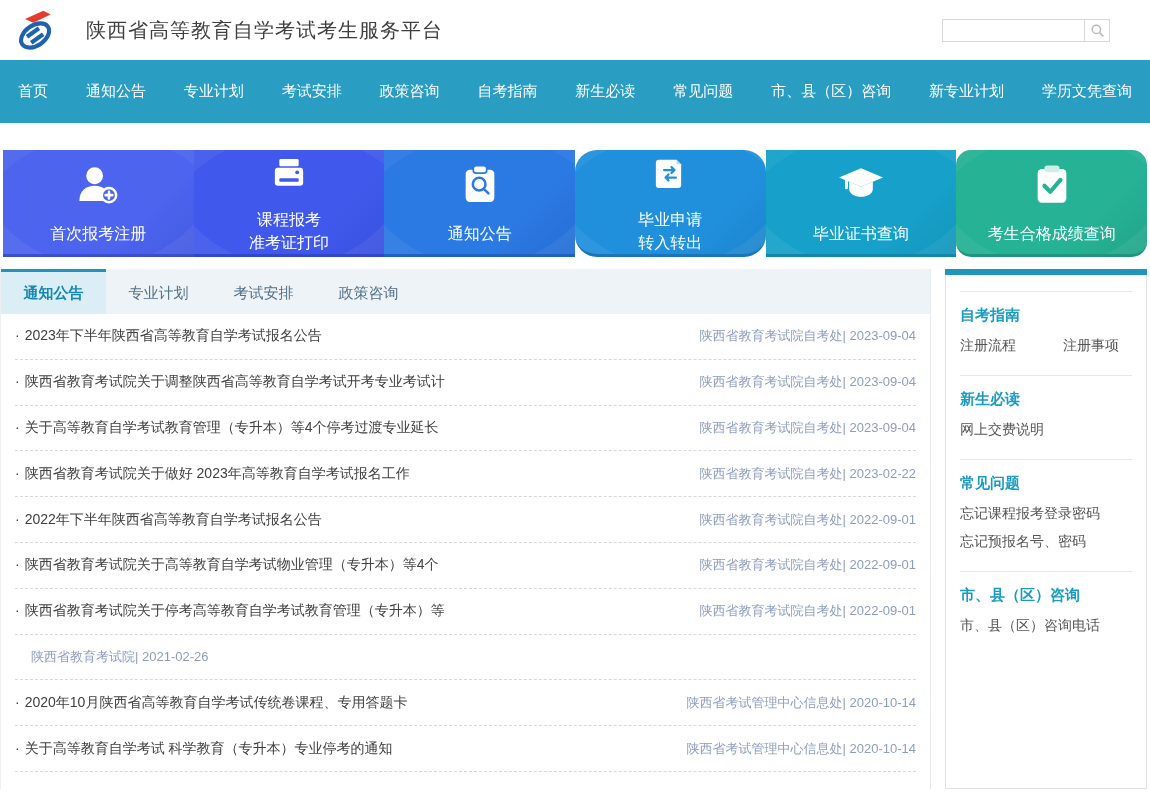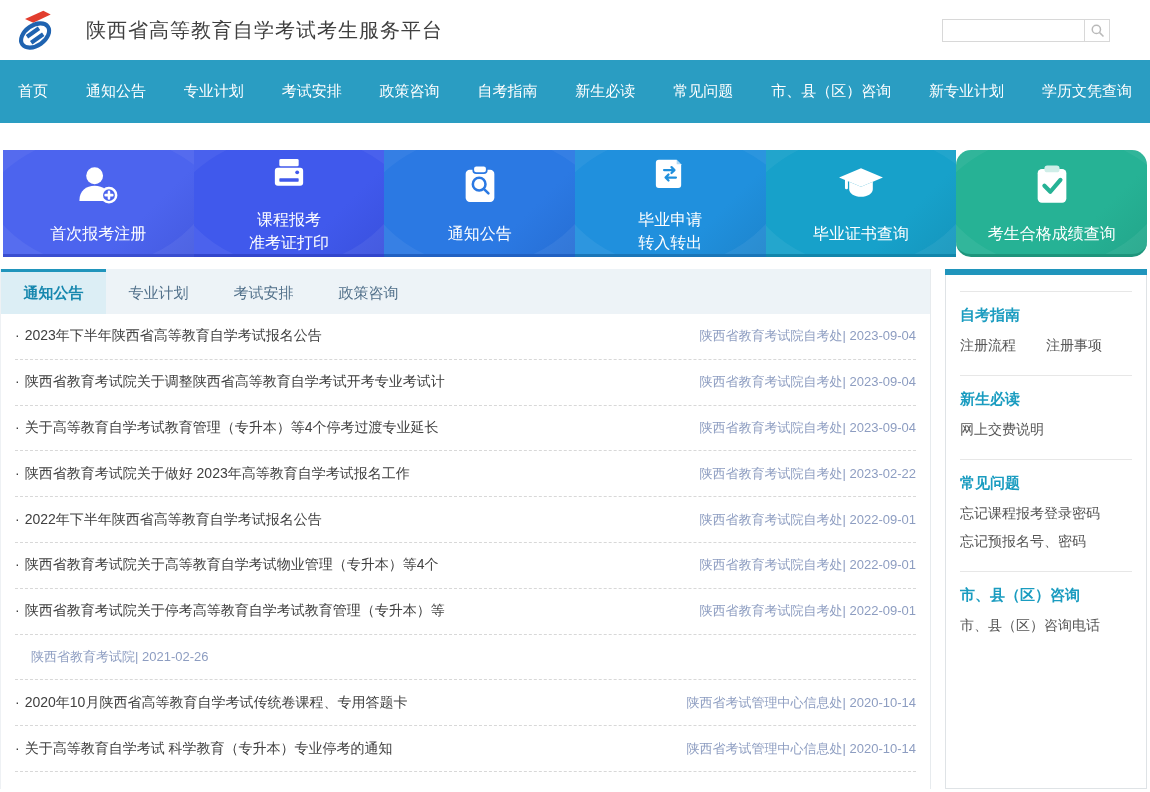--- a/index.html
+++ b/index.html
@@ -50,21 +50,21 @@
   .row-title::before { content:"·"; margin-right:5px; color:#404040; }
   .row-meta { font-size:13px; color:#8d9dc1; white-space:nowrap; margin-left:16px; }
 
   
   .sidebar { flex:1; margin-left:14px; margin-right:3px; display:flex; flex-direction:column; }
   .sidebar-topbar { height:6px; background:#2095bc; }
   .sidebar-box { flex:1; border:1px solid #dfe3e6; border-top:none; background:#fff;
                  padding:16px 14px 0 14px; }
   .side-section { border-top:1px solid #e7e7e7; padding:12px 0 10px 0; }
   .side-heading { font-size:15px; font-weight:bold; color:#1a9cc0; margin:2px 0 12px 0; }
-  .side-links.inline { display:flex; gap:30px; }
+  .side-links.inline { display:flex; gap:47px; }
   .side-link { font-size:14px; color:#555; cursor:pointer; margin-bottom:10px; }
 </style>
 </head>
 <body>
 
 <div class="header">
   <svg class="logo" viewBox="0 0 48 48">
     <path d="M12 12 L32 3 L40 7 L21 16 Z" fill="#e23d2e"></path>
     <g transform="rotate(-35 23 30)">
       <ellipse cx="23" cy="30" rx="17" ry="11" fill="none" stroke="#1f63b0" stroke-width="4.5"></ellipse>
@@ -125,21 +125,21 @@
       <svg class="card-icon" viewBox="0 0 64 64">
     <rect x="15" y="14" width="34" height="38" rx="5" fill="#fff"></rect>
     <rect x="24" y="9" width="16" height="9" rx="3.5" fill="#fff" stroke="#2b79e3" stroke-width="2"></rect>
     <circle cx="31" cy="31" r="7.5" fill="none" stroke="#2b79e3" stroke-width="3"></circle>
     <path d="M36.5 36.5 L42 42" stroke="#2b79e3" stroke-width="3" stroke-linecap="round"></path>
       </svg>
       <div class="card-label">
         <div>通知公告</div>
       </div>
     </div>
-    <div class="card" style="background: linear-gradient(135deg, rgb(32, 144, 221) 0%, rgb(32, 144, 221) 70%, rgb(26, 118, 184) 140%); border-bottom: 3px solid rgb(26, 118, 184);">
+    <div class="card" style="background: linear-gradient(135deg, rgb(32, 144, 221) 0%, rgb(32, 144, 221) 70%, rgb(26, 118, 184) 140%); border-bottom: 3px solid rgb(26, 118, 184); border-radius: 22px;">
       <svg class="card-icon" viewBox="0 0 64 64">
     <path d="M17 13 h24 l6 6 v28 a4 4 0 0 1-4 4 H17 a4 4 0 0 1-4-4 V17 a4 4 0 0 1 4-4z" fill="#fff"></path>
     <path d="M41 13 l6 6 h-6z" fill="#2090dd" opacity="0.35"></path>
     <path d="M24 27 h14 M38 27 l-4 -4 M38 27 l-4 4" stroke="#2090dd" stroke-width="3" fill="none" stroke-linecap="round" stroke-linejoin="round"></path>
     <path d="M40 37 h-14 M26 37 l4 -4 M26 37 l4 4" stroke="#2090dd" stroke-width="3" fill="none" stroke-linecap="round" stroke-linejoin="round"></path>
       </svg>
       <div class="card-label">
         <div>毕业申请</div>
         <div>转入转出</div>
       </div>

